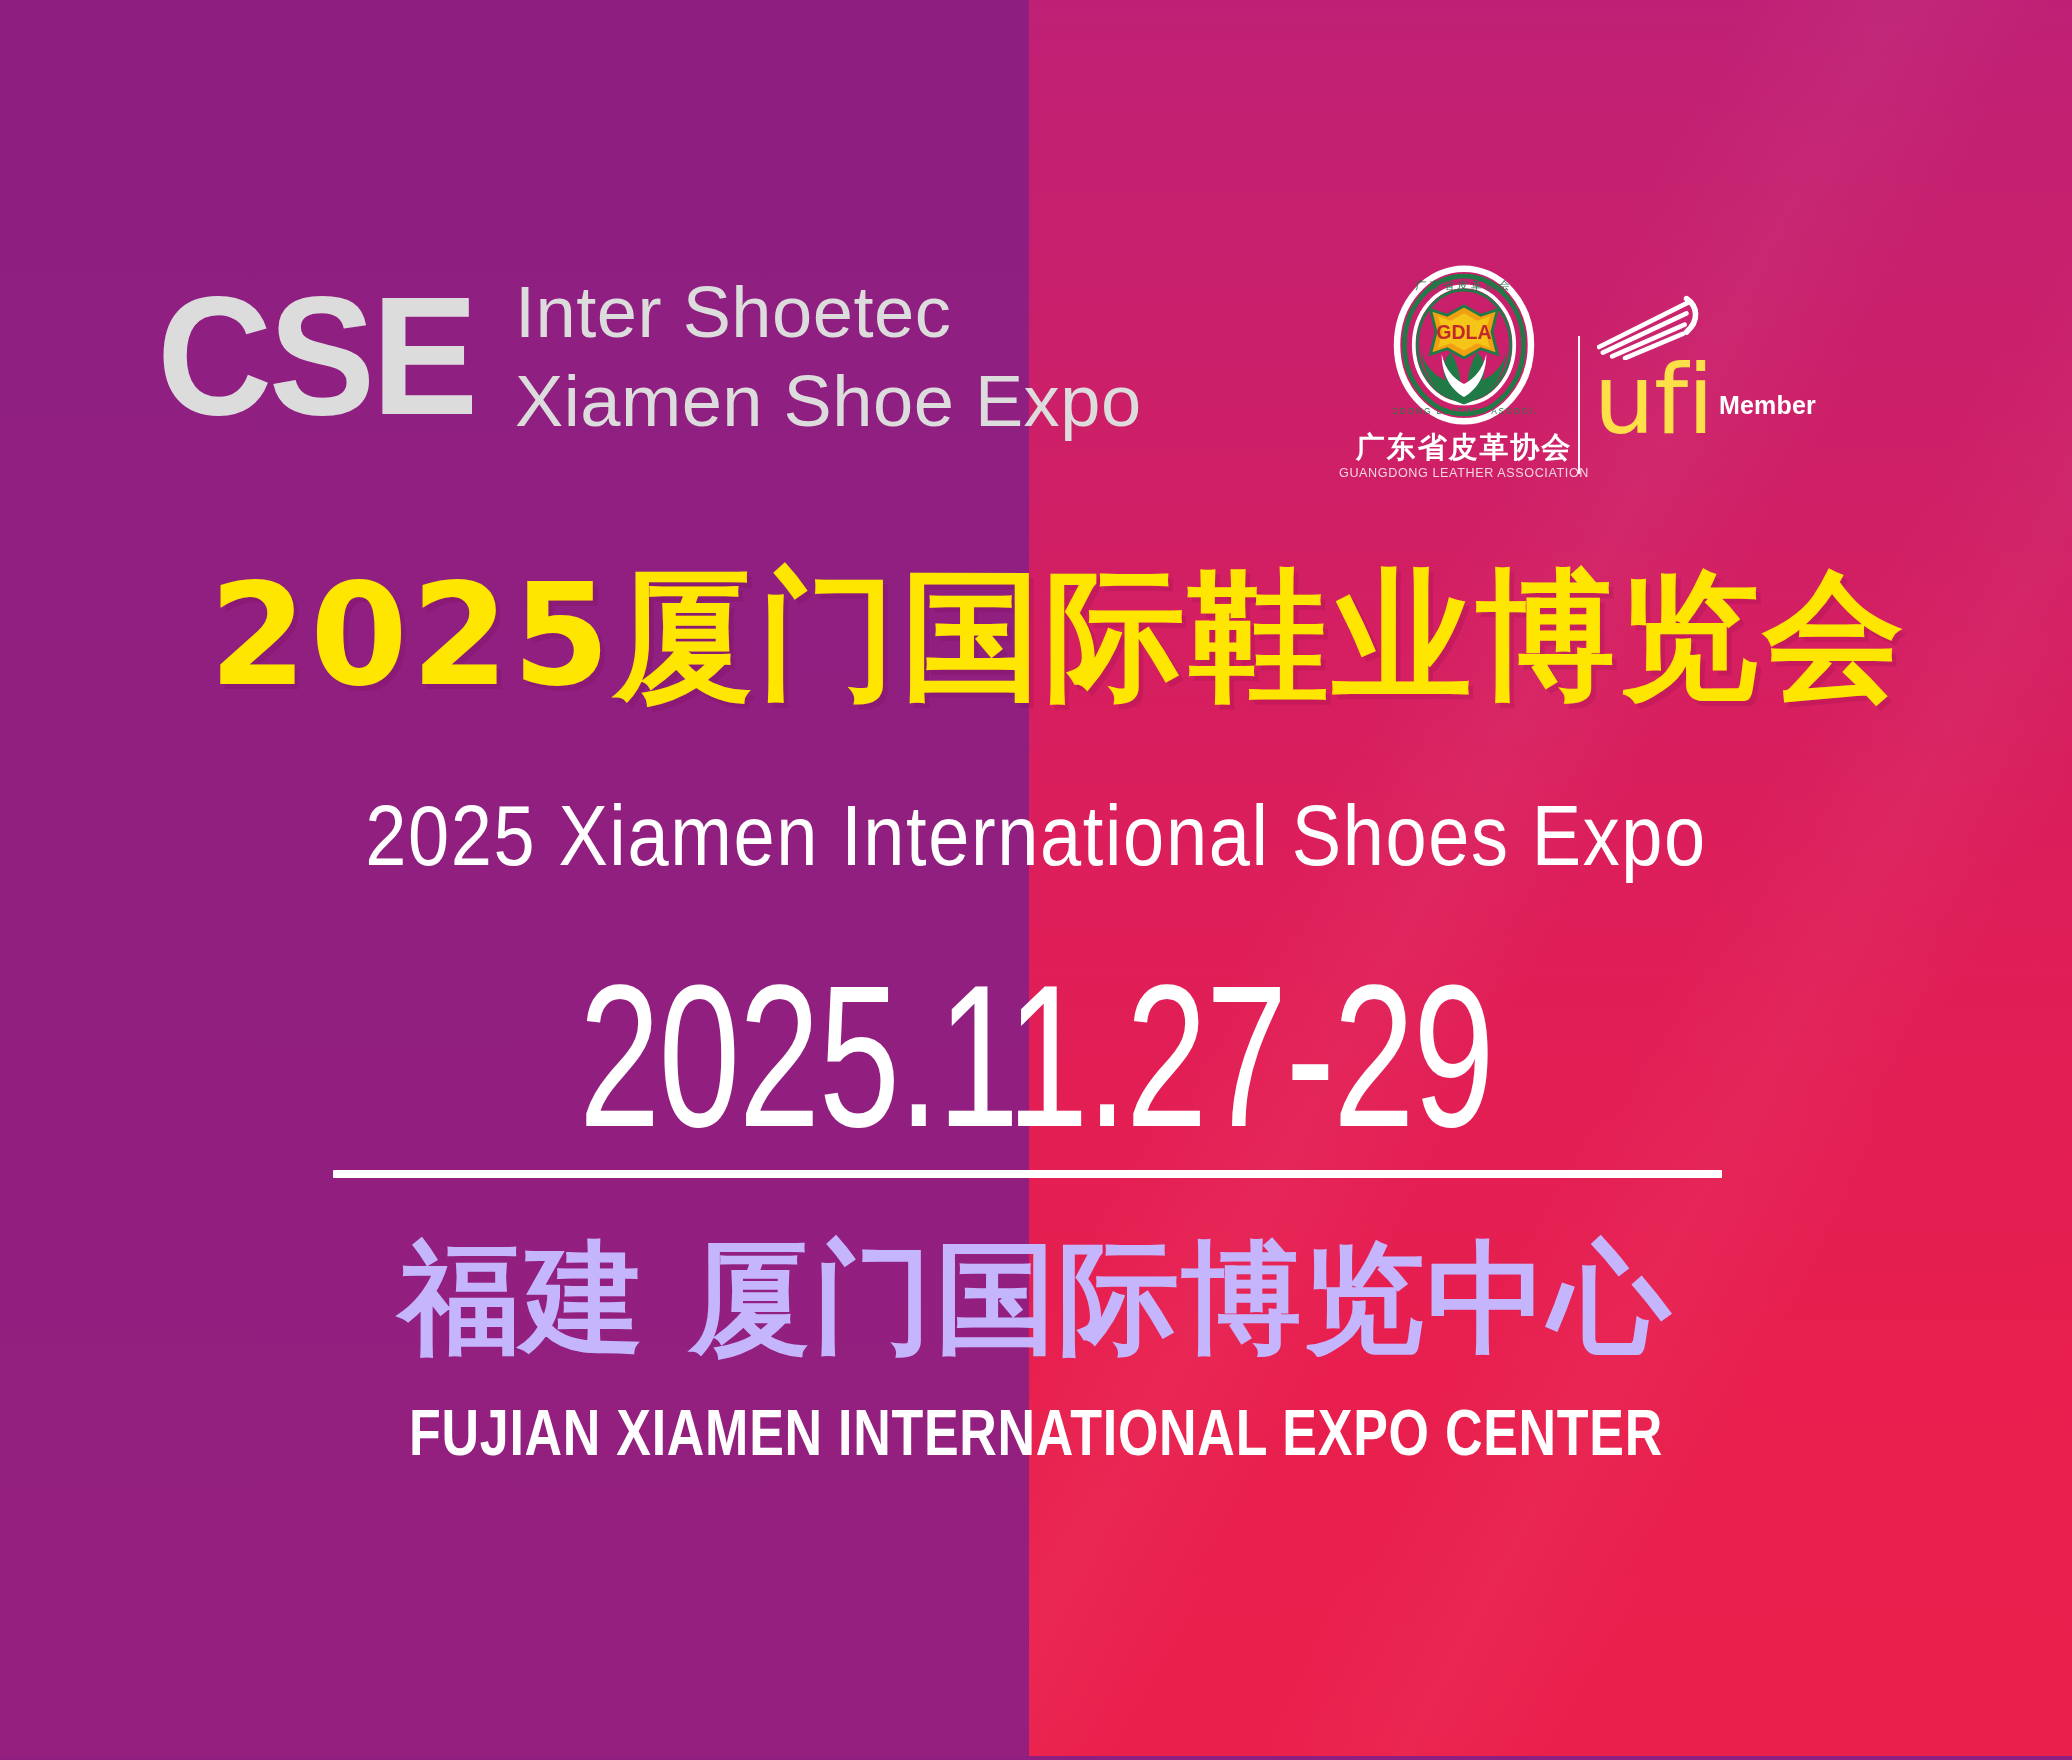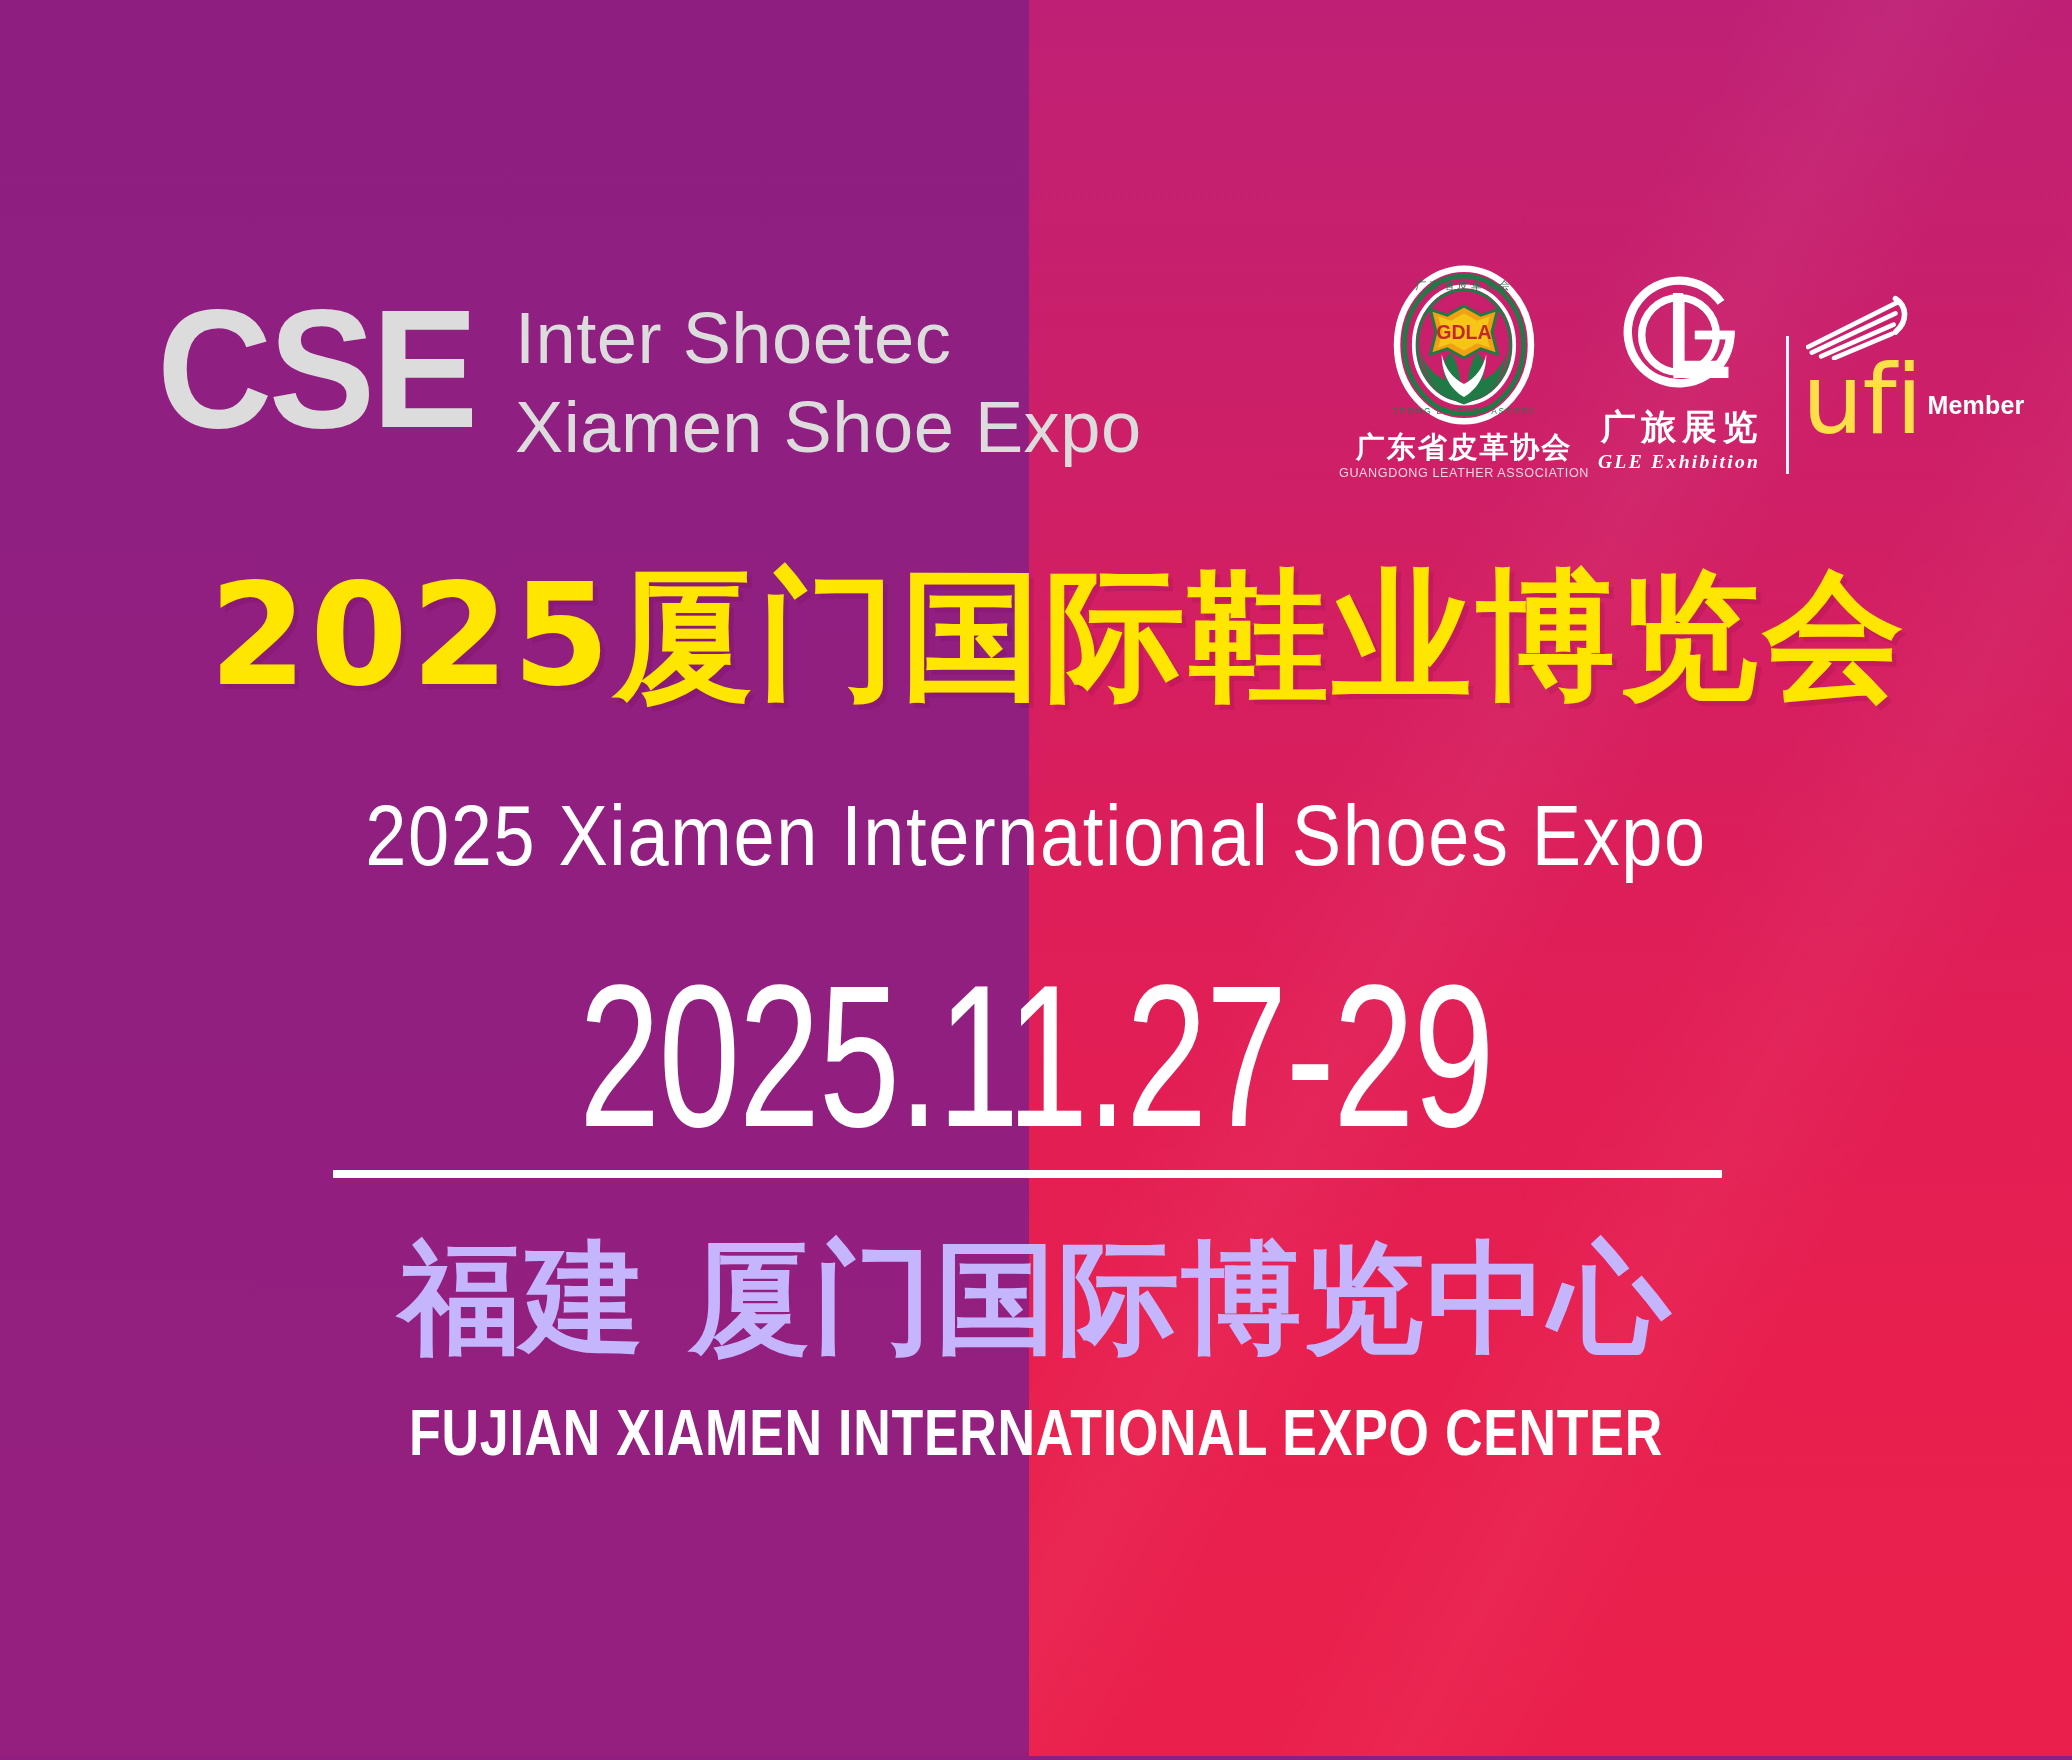--- a/index.html
+++ b/index.html
@@ -35,21 +35,20 @@
     position:absolute;left:157px;top:0;display:flex;align-items:center;
   }
   .cse-mark{
     font-size:168px;line-height:168px;font-weight:700;color:#dcdcdc;
     letter-spacing:-3.7px;transform:scaleX(0.95);transform-origin:left center;
     font-family:"Liberation Sans","DejaVu Sans",sans-serif;
   }
   .cse-words{
     margin-left:24px;color:#dcdcdc;font-weight:400;
     font-family:"Liberation Sans","DejaVu Sans",sans-serif;
-    margin-top:26px;
   }
   .cse-words .w{
     font-size:73px;line-height:89px;letter-spacing:0.5px;white-space:nowrap;
     transform:scaleX(0.99);transform-origin:left center;
   }
 
   
   .logos{
     position:absolute;left:1356px;top:-1.9px;display:flex;align-items:flex-start;height:224px;
   }
@@ -175,34 +174,20 @@
                      L62 84 L48 89 L53 72 L48 55 L62 60 Z" fill="#f5c518"></path>
             <text x="76" y="80" text-anchor="middle" fill="#c1272d" font-size="21" font-weight="700" font-family="Liberation Sans, sans-serif">GDLA</text>
             <text x="76" y="26" text-anchor="middle" fill="#1f7a46" font-size="12" font-family="DejaVu Sans, sans-serif" letter-spacing="3">广东省皮革协会</text>
             <text x="76" y="160" text-anchor="middle" fill="#1f7a46" font-size="9" font-family="Liberation Sans, sans-serif" letter-spacing="2">GUANGDONG LEATHER ASSOCIATION</text>
           </svg>
         </div>
         <div class="gdla-cn">广东省皮革协会</div>
         <div class="gdla-en">GUANGDONG LEATHER  ASSOCIATION</div>
       </div>
 
-      <div class="logo-gle">
-        <div class="gle-mark">
-          <svg width="140" height="140" viewBox="0 0 150 150">
-            <path d="M120 40 A55 55 0 1 0 130 75 L92 75" fill="none" stroke="#ffffff" stroke-width="9" stroke-linecap="butt"></path>
-            <path d="M92 75 L130 75 A55 55 0 0 1 112 114" fill="none" stroke="#ffffff" stroke-width="9"></path>
-            <path d="M74 30 L74 108 L122 108" fill="none" stroke="#ffffff" stroke-width="11" stroke-linecap="butt"></path>
-            <circle cx="75" cy="75" r="40" fill="none" stroke="#ffffff" stroke-width="8"></circle>
-            <path d="M75 35 L75 115 L128 115" fill="none" stroke="#ffffff" stroke-width="12"></path>
-            <circle cx="75" cy="75" r="40" fill="none" stroke="#d0215f" stroke-width="0"></circle>
-          </svg>
-        </div>
-        <div class="gle-cn">广旅展览</div>
-        <div class="gle-en">GLE Exhibition</div>
-      </div>
 
       <div class="logo-div"></div>
 
       <div class="logo-ufi">
         <div class="ufi-swoosh">
           <svg width="112" height="67" viewBox="0 0 120 72">
             <path d="M96 6 C108 14 110 30 96 42" fill="none" stroke="#ffffff" stroke-width="6" stroke-linecap="round"></path>
             <path d="M2 58 L98 10" fill="none" stroke="#ffffff" stroke-width="5" stroke-linecap="round"></path>
             <path d="M6 64 L96 22" fill="none" stroke="#ffffff" stroke-width="5" stroke-linecap="round"></path>
             <path d="M16 68 L94 34" fill="none" stroke="#ffffff" stroke-width="5" stroke-linecap="round"></path>

